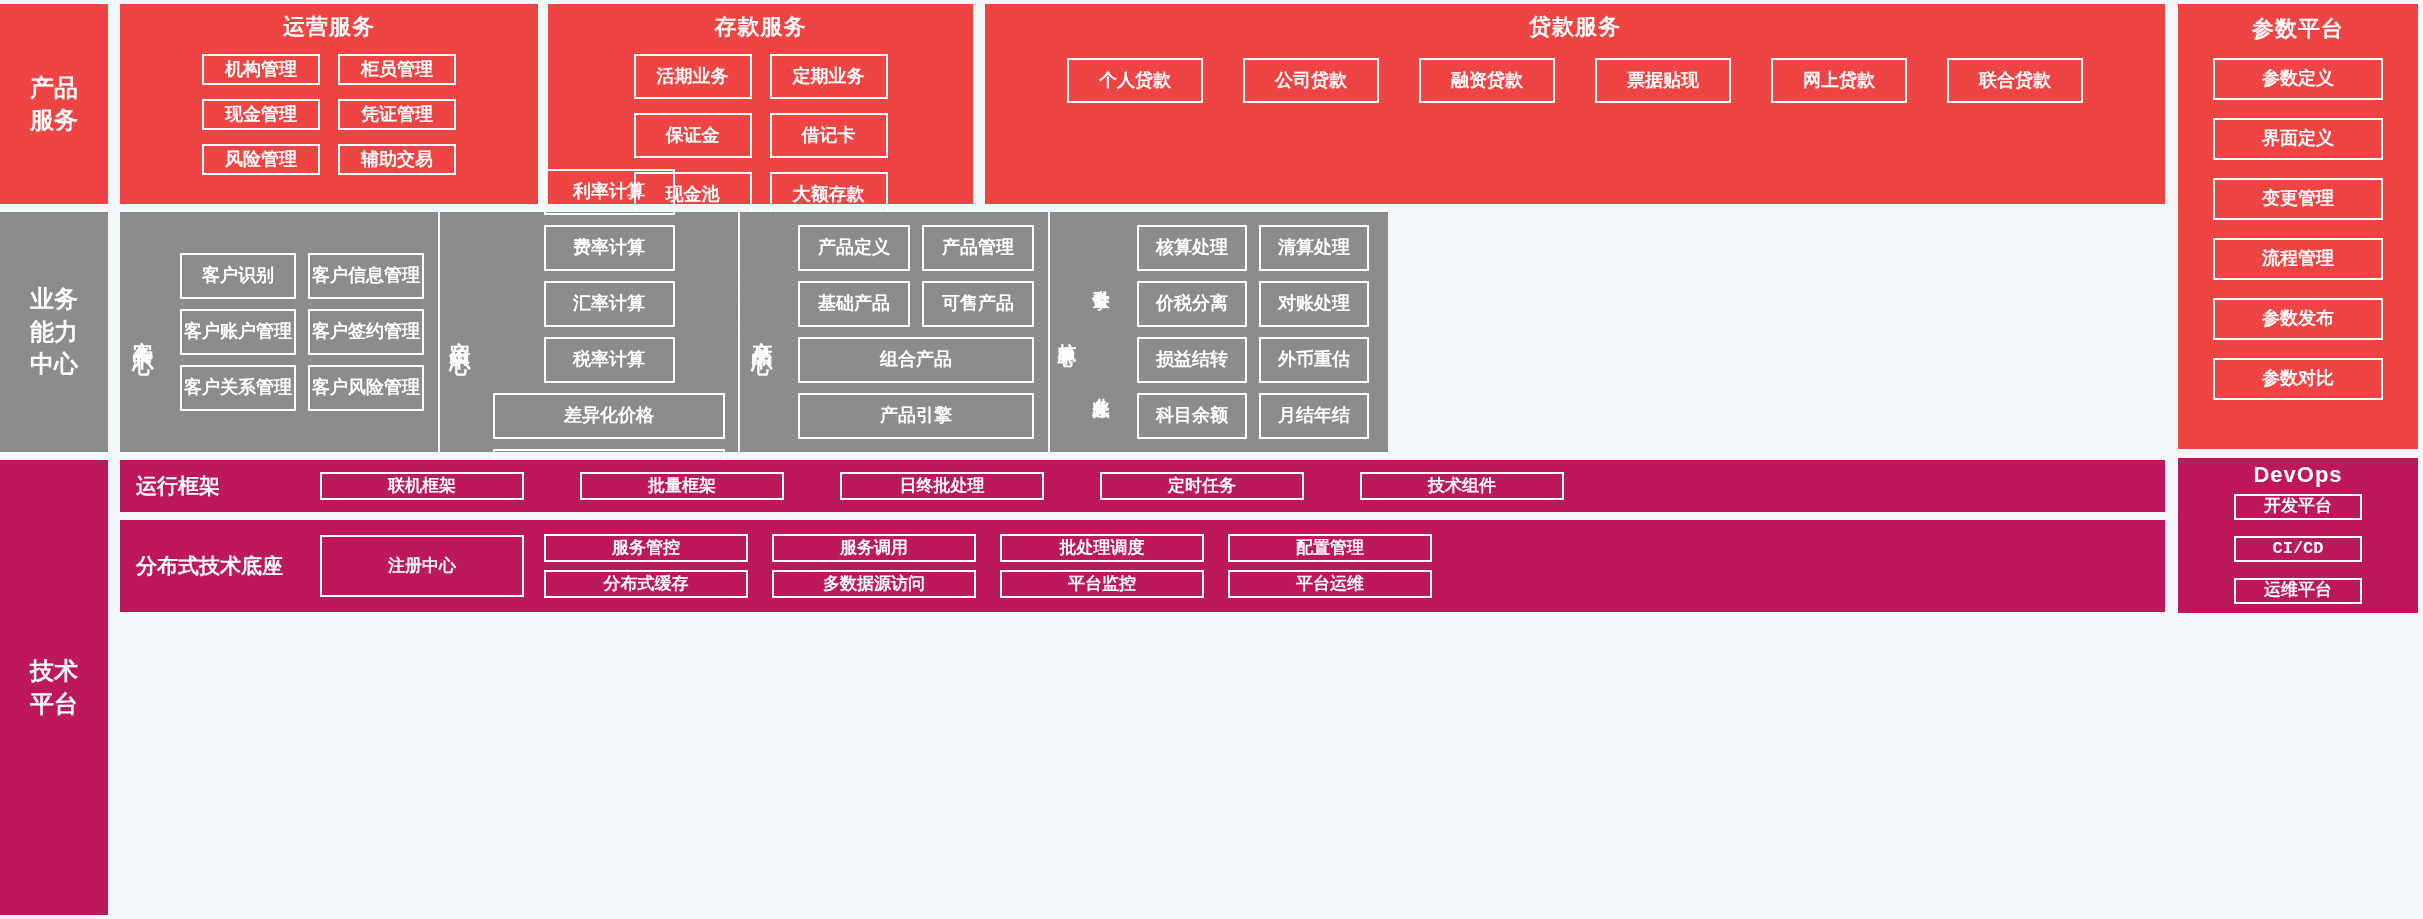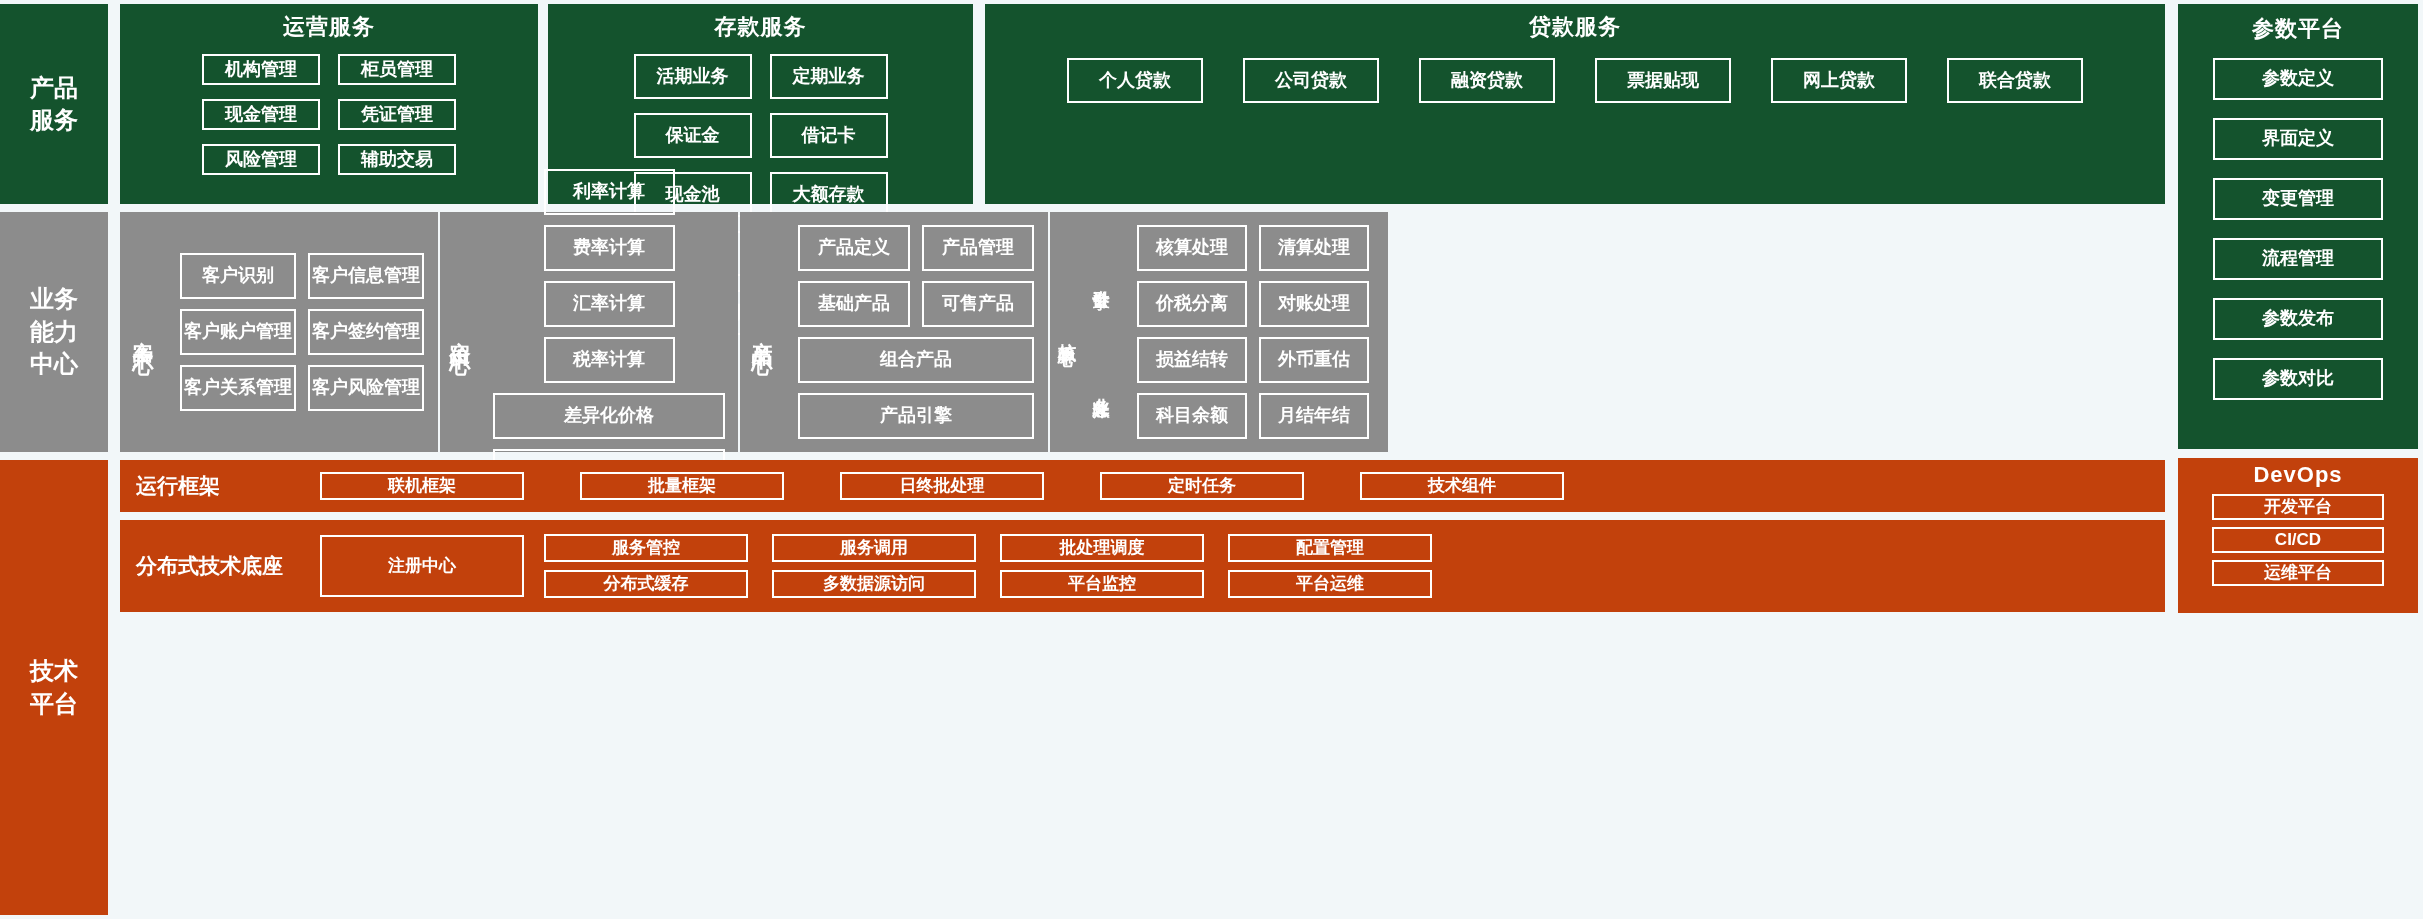--- a/index.html
+++ b/index.html
@@ -3,23 +3,23 @@
 <meta charset="utf-8">
 <style>
   html,body{margin:0;padding:0;}
   body{
     width:2423px;height:919px;
     background:#f2f7f9;
     font-family:"Liberation Sans","DejaVu Sans",sans-serif;
     overflow:hidden;
   }
   .page{position:relative;width:2423px;height:919px;box-sizing:border-box;}
-  .teal{background:#14532d;}
+  .teal{background:#ef4444;}
   .gray{background:#8c8c8c;}
-  .blue{background:#c2410c;}
+  .blue{background:#be185d;}
 
   .rail{
     display:flex;align-items:center;justify-content:center;
     color:#fff;font-weight:bold;text-align:right;
     box-sizing:border-box;line-height:1.35;
   }
 
   .group-title{
     color:#fff;font-weight:bold;text-align:center;
     font-size:22px;letter-spacing:1px;
@@ -99,21 +99,21 @@
   #reg-cell{width:204px;height:62px;font-size:17px;margin-right:20px;}
   .base-col{display:flex;flex-direction:column;gap:8px;margin-right:24px;}
   .base-col .cell{width:204px;height:28px;font-size:17px;}
 
   
   #panel-devops{
     position:absolute;left:2178px;top:458px;width:240px;height:155px;
     box-sizing:border-box;padding:4px 0 0;
   }
   #panel-devops .group-title{font-size:22px;margin-bottom:6px;}
-  #panel-devops .cell{width:172px;height:26px;margin:0 auto 7px;font-size:17px;}
+  #panel-devops .cell{width:128px;height:26px;margin:0 auto 16px;font-size:17px;font-family:Liberation Mono, monospace;}
 </style>
 </head>
 <body>
 
 <div class="page">
 
   <div id="row-product">
 
     <div id="rail-product" class="rail teal">
       <div>

